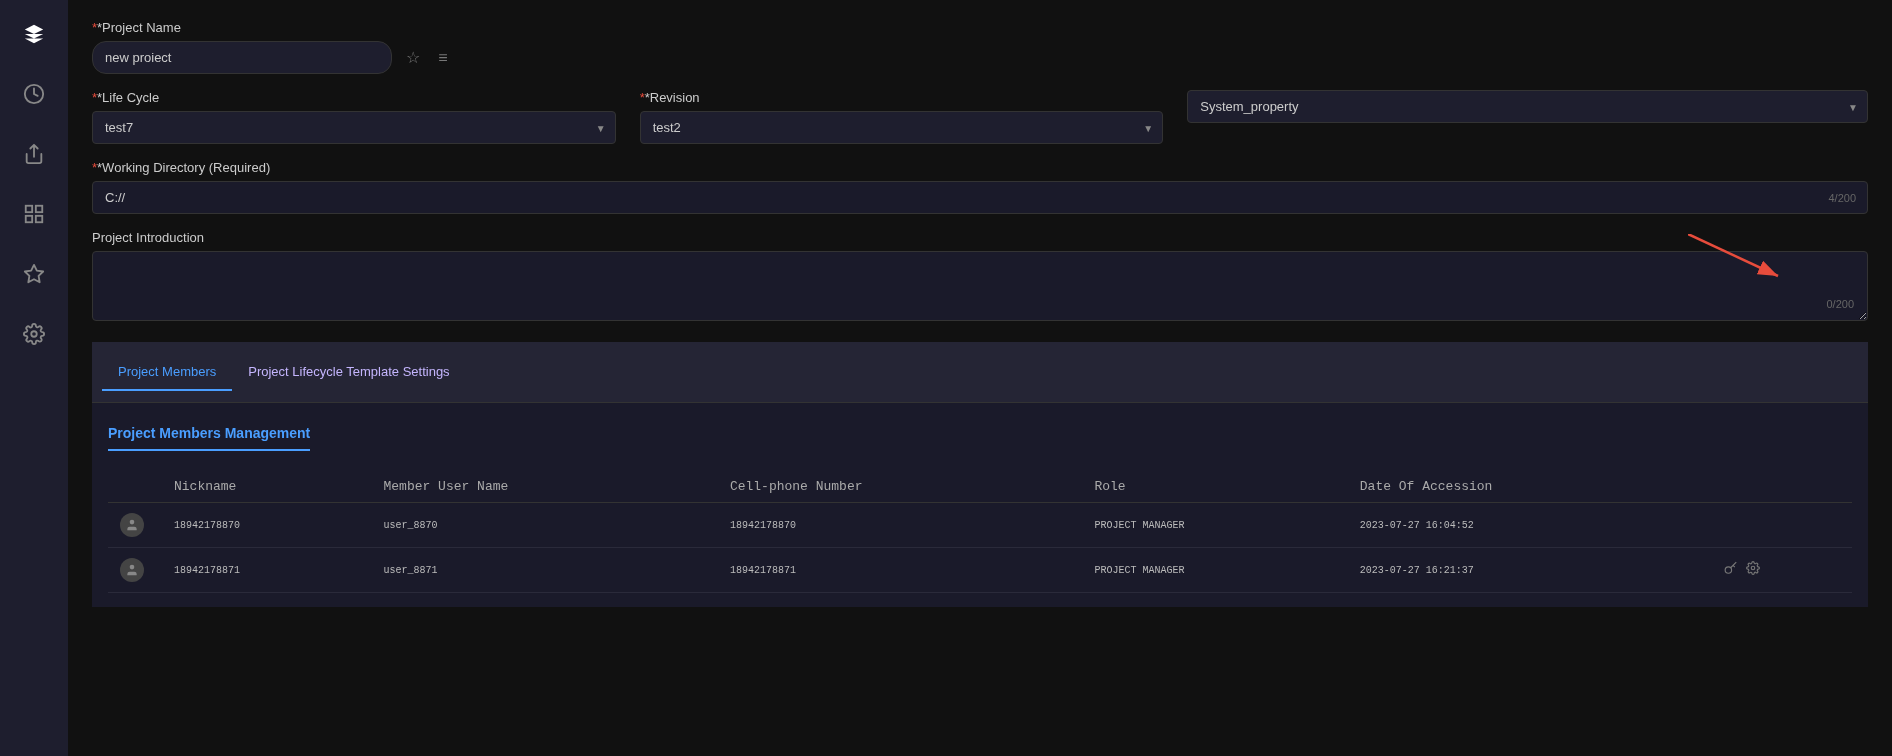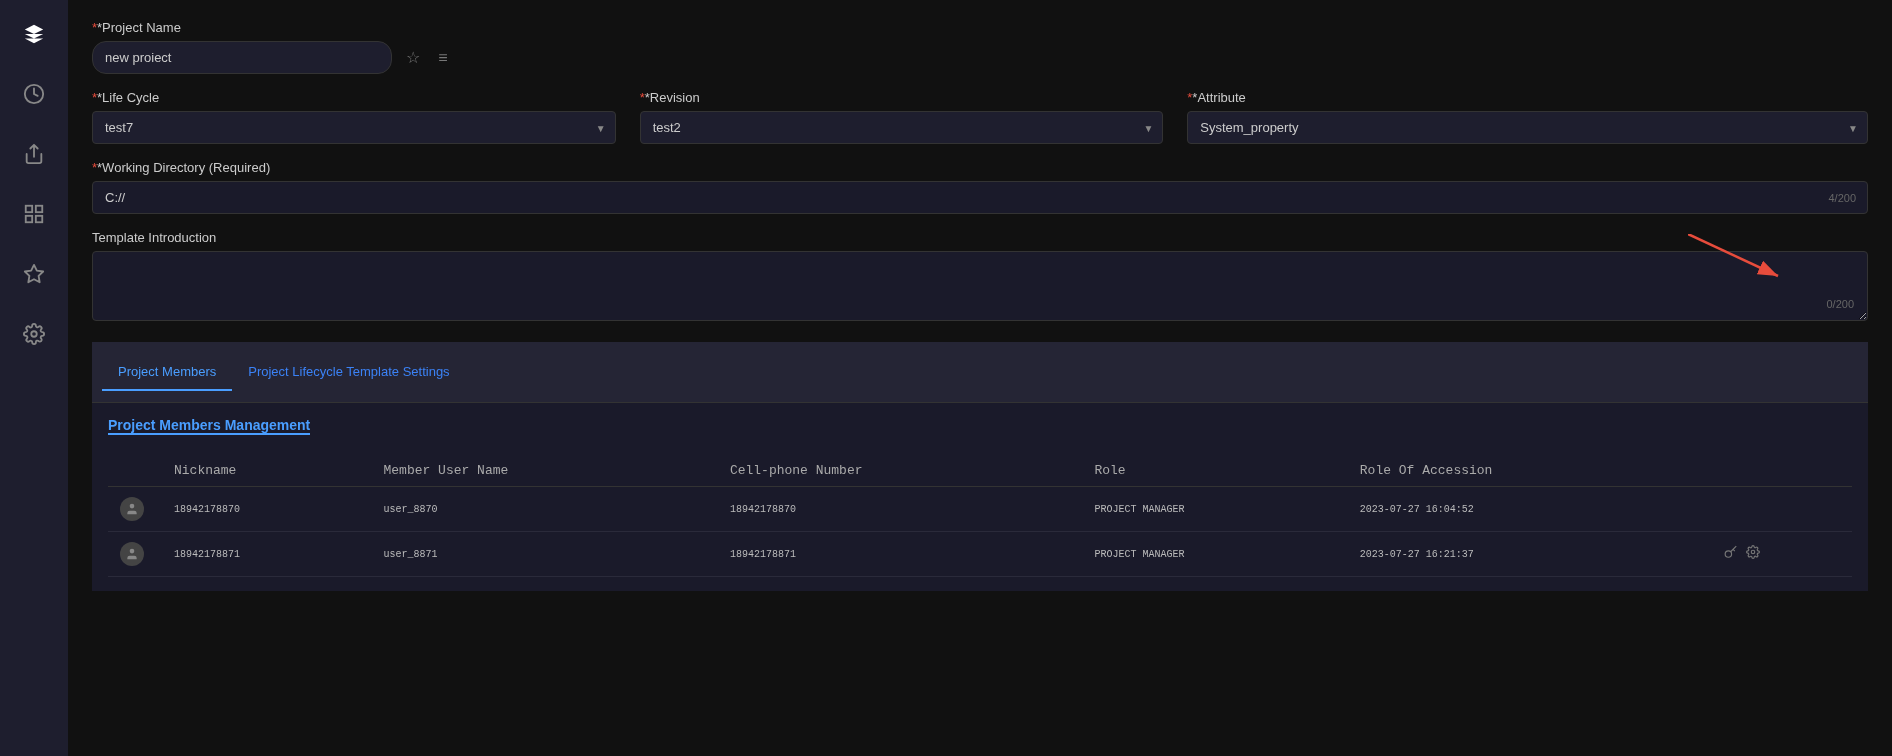--- a/index.html
+++ b/index.html
@@ -87,20 +87,21 @@
       padding: 4px;
       display: flex;
       align-items: center;
     }
 
     
     .dropdowns-row {
       display: flex;
       gap: 24px;
       margin-bottom: 16px;
+      justify-content: flex-end;
     }
     .dropdown-group {
       flex: 1;
     }
     .dropdown-group:last-child {
       flex: 1.3;
     }
     .select-field {
       width: 100%;
       background: #1e1e2e;
@@ -184,42 +185,44 @@
     }
     .tabs-header {
       display: flex;
       border-bottom: 1px solid #333;
       background: #252535;
       padding: 12px 10px;
     }
     .tab-item {
       padding: 10px 16px;
       cursor: pointer;
-      color: #3b82f6;
+      color: #c4b5fd;
       font-size: 13px;
       border-bottom: 2px solid transparent;
       margin-bottom: -1px;
     }
     .tab-item.active {
       color: #4a9eff;
       border-bottom-color: #4a9eff;
     }
 
     
     .members-section {
       background: #1a1a2a;
       padding: 14px 16px;
     }
     .members-title {
       color: #4a9eff;
       font-size: 14px;
       font-weight: bold;
       margin-bottom: 10px;
+      padding-bottom: 8px;
       border-bottom: 2px solid #4a9eff;
       display: inline-block;
+      margin-top: 8px;
     }
 
     
     .members-table {
       width: 100%;
       border-collapse: collapse;
       margin-top: 10px;
       font-family: Liberation Mono, monospace;
     }
     .members-table th {
@@ -336,43 +339,40 @@
       <label class="form-label">
         <span style="color:#e74c3c">*</span><span>*Revision</span>
       </label>
       <div class="select-wrapper">
         <select class="select-field">
           <option>test2</option>
         </select>
       </div>
     </div>
     <div class="dropdown-group">
-      <label class="form-label">
-        <span style="color:#e74c3c">*</span><span>*Attribute</span>
-      </label>
       <div class="select-wrapper">
         <select class="select-field">
           <option>System_property</option>
         </select>
       </div>
     </div>
   </div>
 
   <div class="form-group">
     <label class="form-label">
       <span style="color:#e74c3c">*</span><span>*Working Directory (Required)</span>
     </label>
     <div class="working-dir-wrapper">
       <input class="working-dir-field input-field" type="text" value="C://" style="">
       <span class="working-dir-counter">4/200</span>
     </div>
   </div>
 
   <div class="form-group intro-wrapper red-arrow-container">
-    <label class="form-label">Template Introduction</label>
+    <label class="form-label">Project Introduction</label>
     <div style="position:relative;">
       <textarea class="intro-textarea" placeholder="" style=""></textarea>
       <span class="intro-counter">0/200</span>
       
       <svg style="position:absolute;right:60px;bottom:30px;pointer-events:none;" width="120" height="60">
         <defs>
           <marker id="arrowhead" markerWidth="8" markerHeight="6" refX="8" refY="3" orient="auto">
             <polygon points="0 0, 8 3, 0 6" fill="#e74c3c"></polygon>
           </marker>
         </defs>
@@ -395,21 +395,21 @@
       <div class="members-title">Project Members Management</div>
 
       <table class="members-table">
         <thead>
           <tr>
             <th style="width:40px;"></th>
             <th>Nickname</th>
             <th>Member User Name</th>
             <th>Cell-phone Number</th>
             <th>Role</th>
-            <th>Role Of Accession</th>
+            <th>Date Of Accession</th>
             <th></th>
           </tr>
         </thead>
         <tbody>
           <tr>
             <td>
               <span class="user-icon">
                 <svg width="14" height="14" viewBox="0 0 24 24" fill="#888">
                     <path d="M20 21v-2a4 4 0 00-4-4H8a4 4 0 00-4 4v2"></path>
                     <circle cx="12" cy="7" r="4"></circle>

